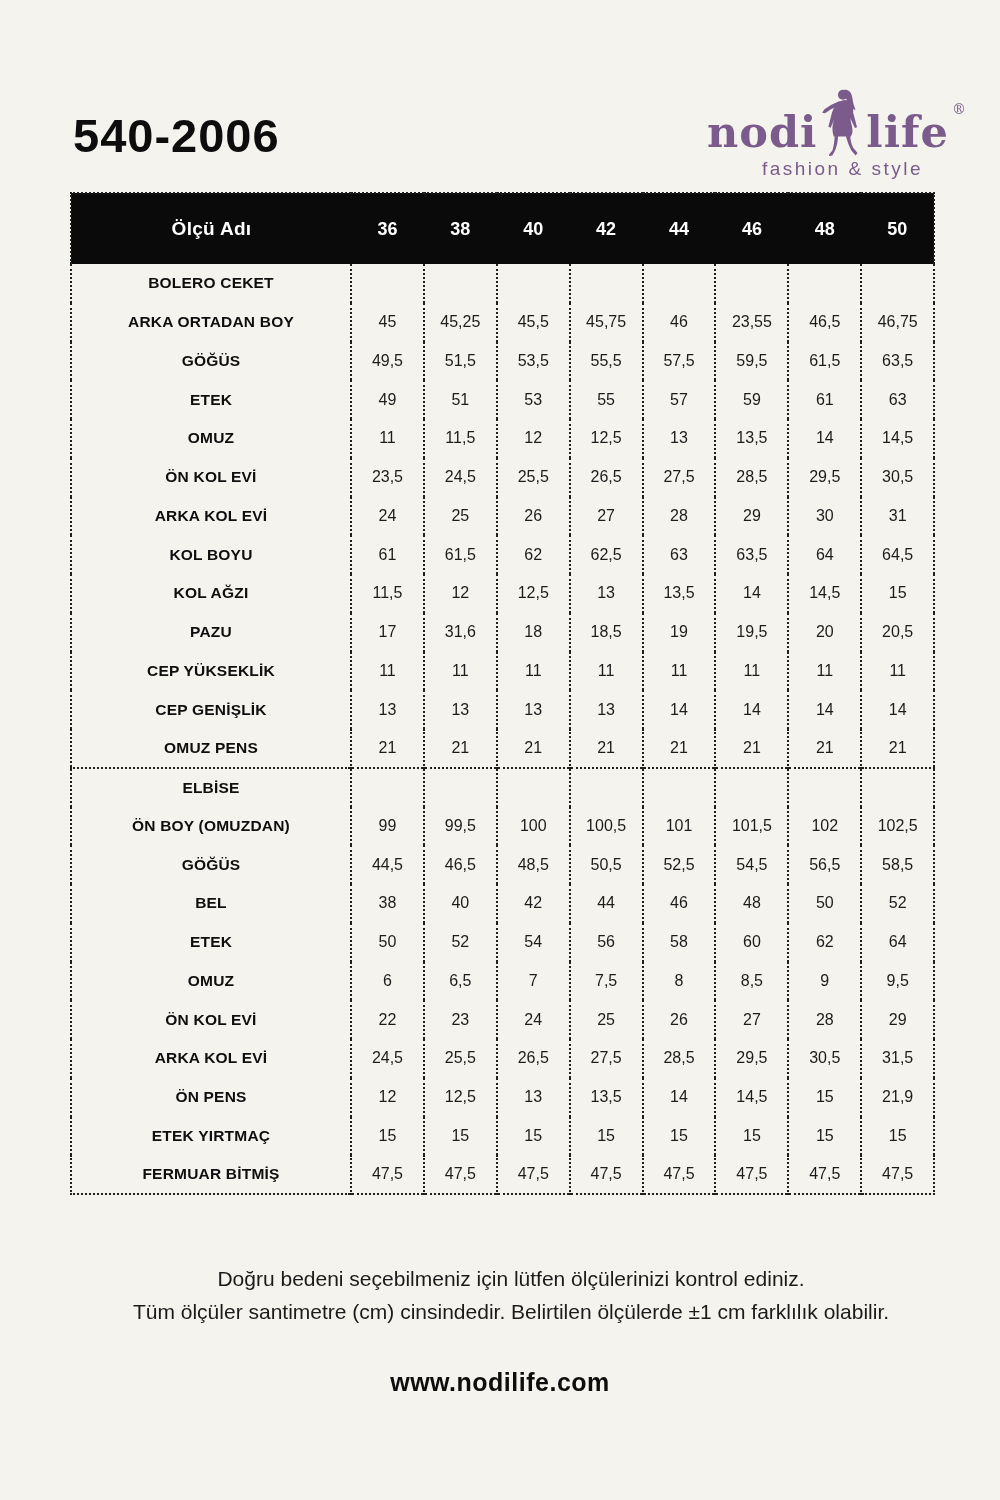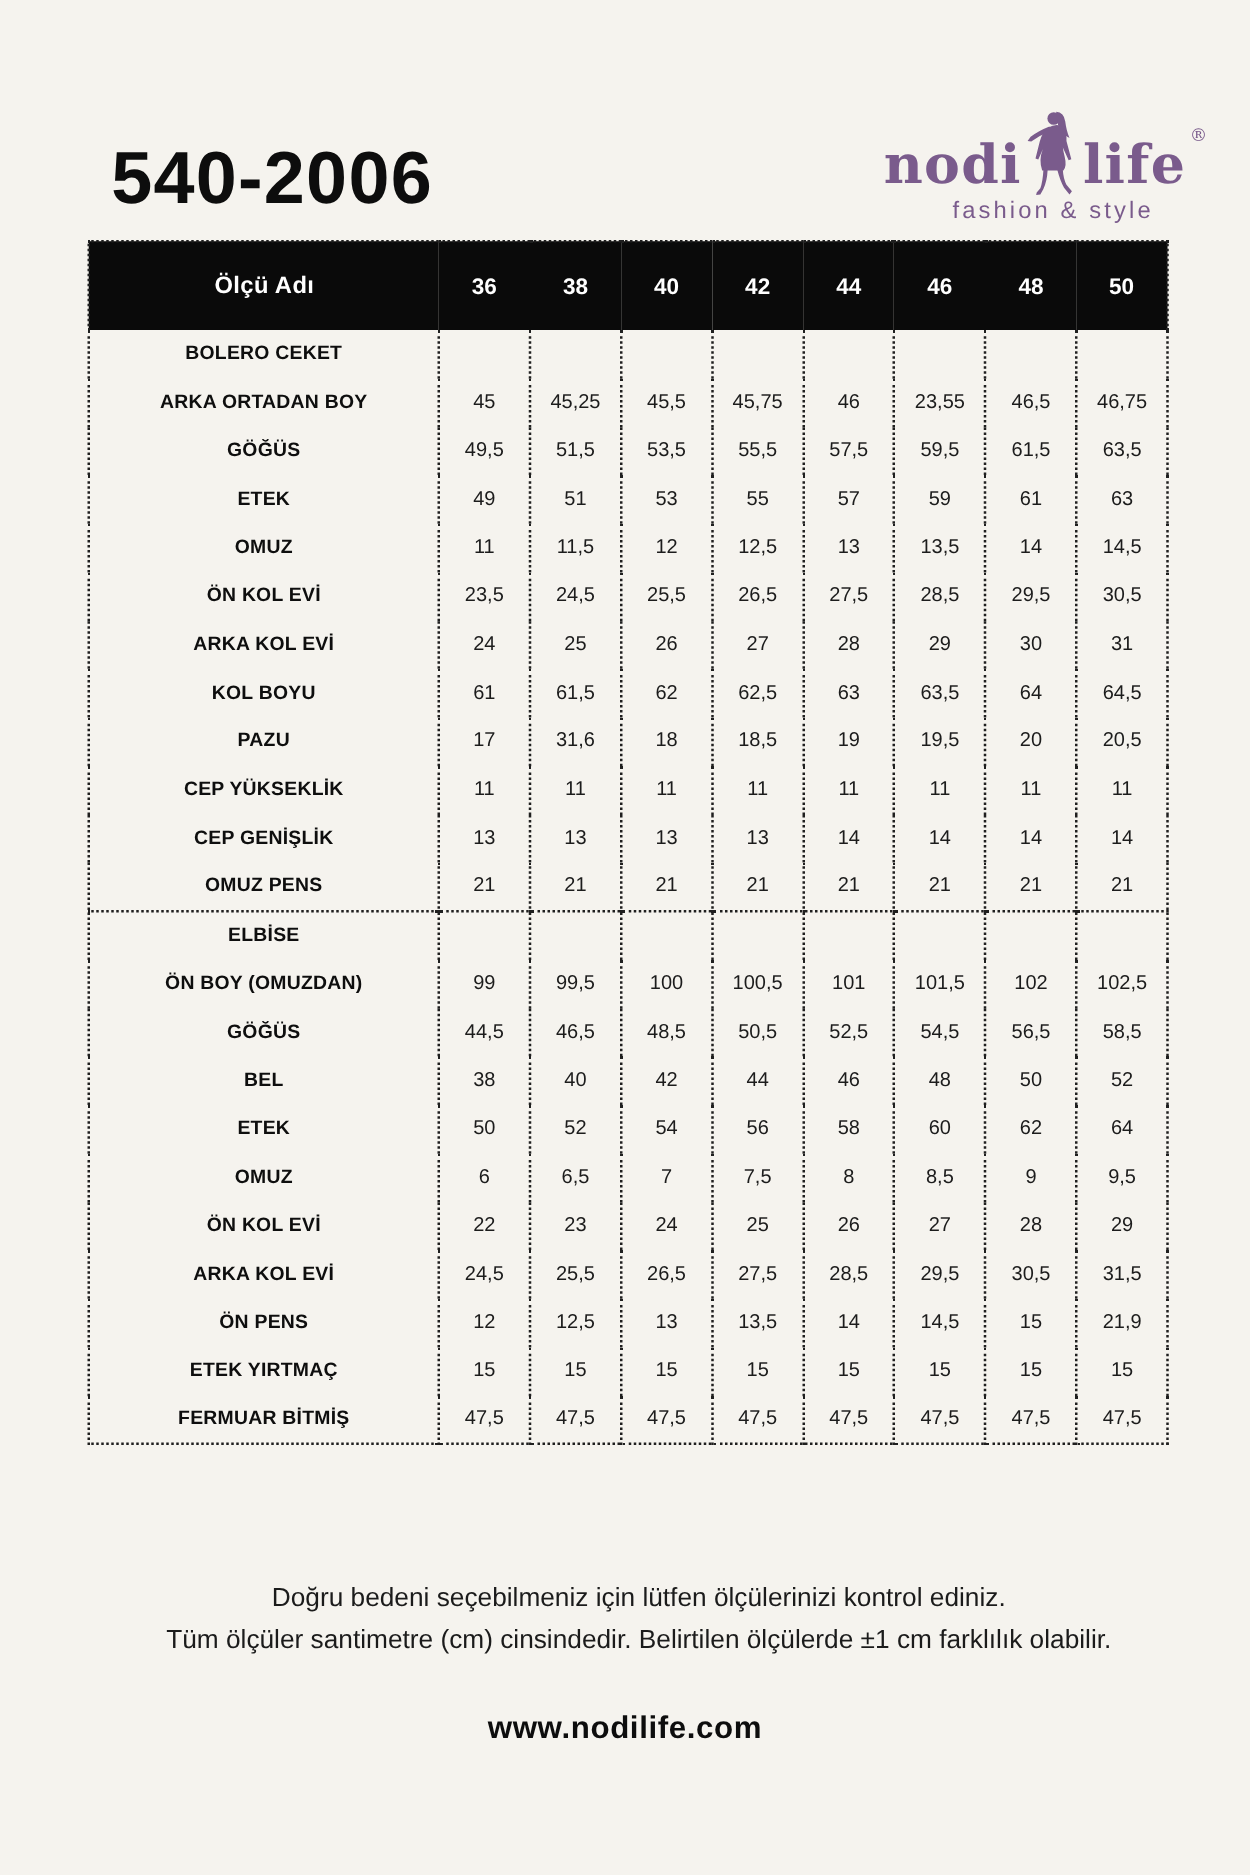--- a/index.html
+++ b/index.html
@@ -13,26 +13,25 @@
     font-family: "Liberation Sans", sans-serif;
     color: #111;
     overflow: hidden;
   }
 
   
   .product-code {
     position: absolute;
     left: 73px;
     top: 108px;
-    font-size: 59px;
+    font-size: 47px;
     font-weight: 800;
     letter-spacing: 1px;
     color: #0d0d0d;
     font-family: "Liberation Sans", sans-serif;
-    margin-left: 16px;
   }
   .logo {
     position: absolute;
     right: 63px;
     top: 88px;
     width: 230px;
     text-align: right;
   }
   .logo-mark {
     display: flex;
@@ -267,20 +266,31 @@
           <td class="val">61</td>
           <td class="val">61,5</td>
           <td class="val">62</td>
           <td class="val">62,5</td>
           <td class="val">63</td>
           <td class="val">63,5</td>
           <td class="val">64</td>
           <td class="val">64,5</td>
         </tr>
         <tr>
+          <td class="label">KOL AĞZI</td>
+          <td class="val">11,5</td>
+          <td class="val">12</td>
+          <td class="val">12,5</td>
+          <td class="val">13</td>
+          <td class="val">13,5</td>
+          <td class="val">14</td>
+          <td class="val">14,5</td>
+          <td class="val">15</td>
+        </tr>
+        <tr>
           <td class="label">PAZU</td>
           <td class="val">17</td>
           <td class="val">31,6</td>
           <td class="val">18</td>
           <td class="val">18,5</td>
           <td class="val">19</td>
           <td class="val">19,5</td>
           <td class="val">20</td>
           <td class="val">20,5</td>
         </tr>

